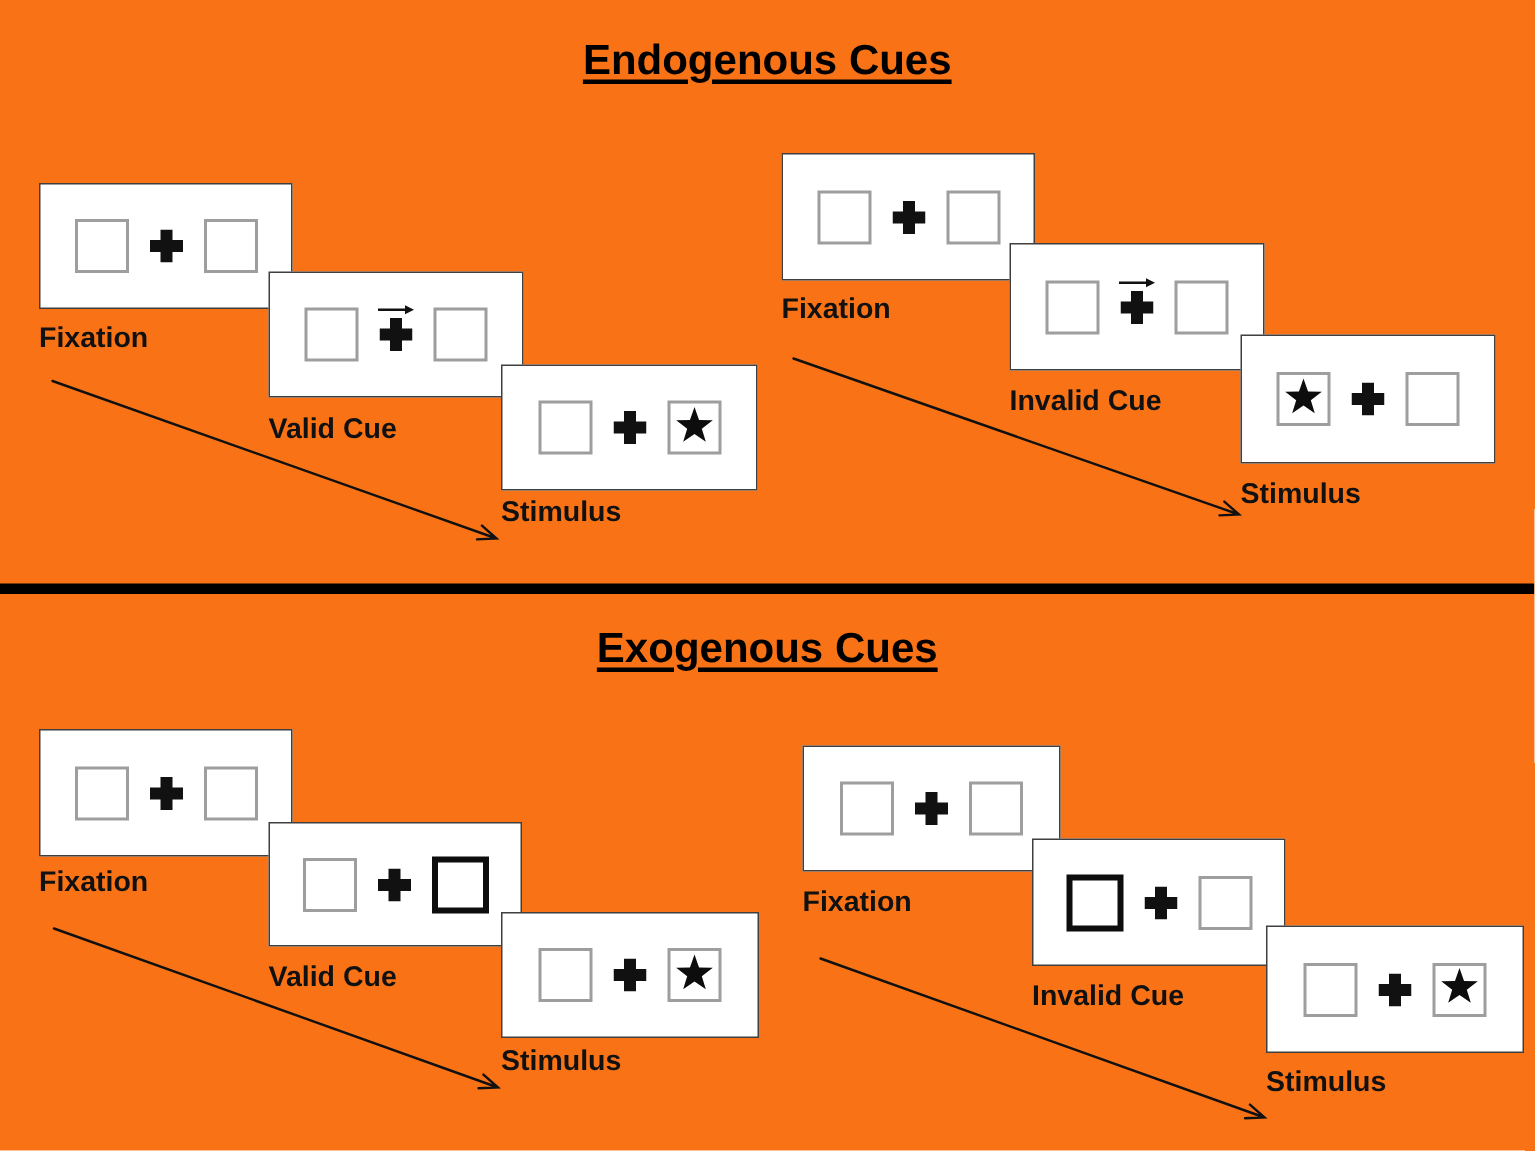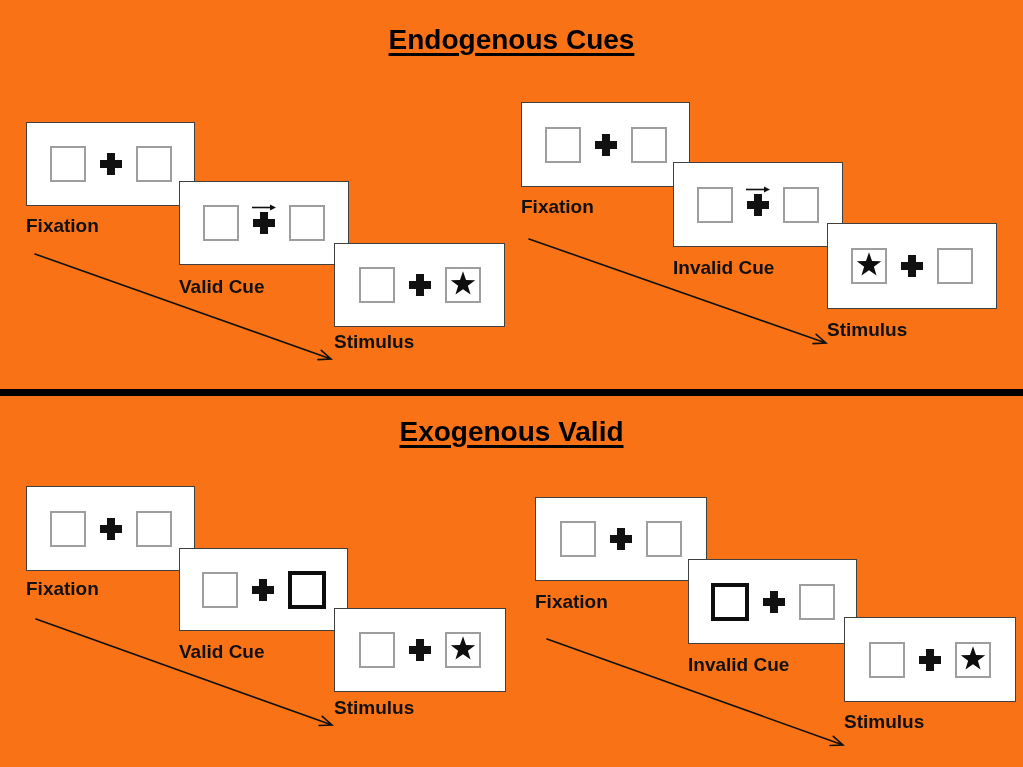--- a/index.html
+++ b/index.html
@@ -30,21 +30,21 @@
   }
   .overlay{position:absolute;left:0;top:0;pointer-events:none;}
 </style>
 </head>
 <body>
 
 <div class="canvas">
 
   <div class="section-title" style="top:24px;">Endogenous Cues</div>
   <div class="divider" style="top:389px;"></div>
-  <div class="section-title" style="top:416px;">Exogenous Valid</div>
+  <div class="section-title" style="top:416px;">Exogenous Cues</div>
 
   <div>
     <div class="panel" style="left:26px;top:122px;width:169px;height:84px;">
       <span class="box"></span>
       <span class="plus-wrap">
         <svg width="22" height="22" viewBox="0 0 22 22">
             <path d="M7 0 h8 v7 h7 v8 h-7 v7 h-8 v-7 h-7 v-8 h7 z" fill="#111"></path>
           </svg>
       </span>
       <span class="box"></span>

